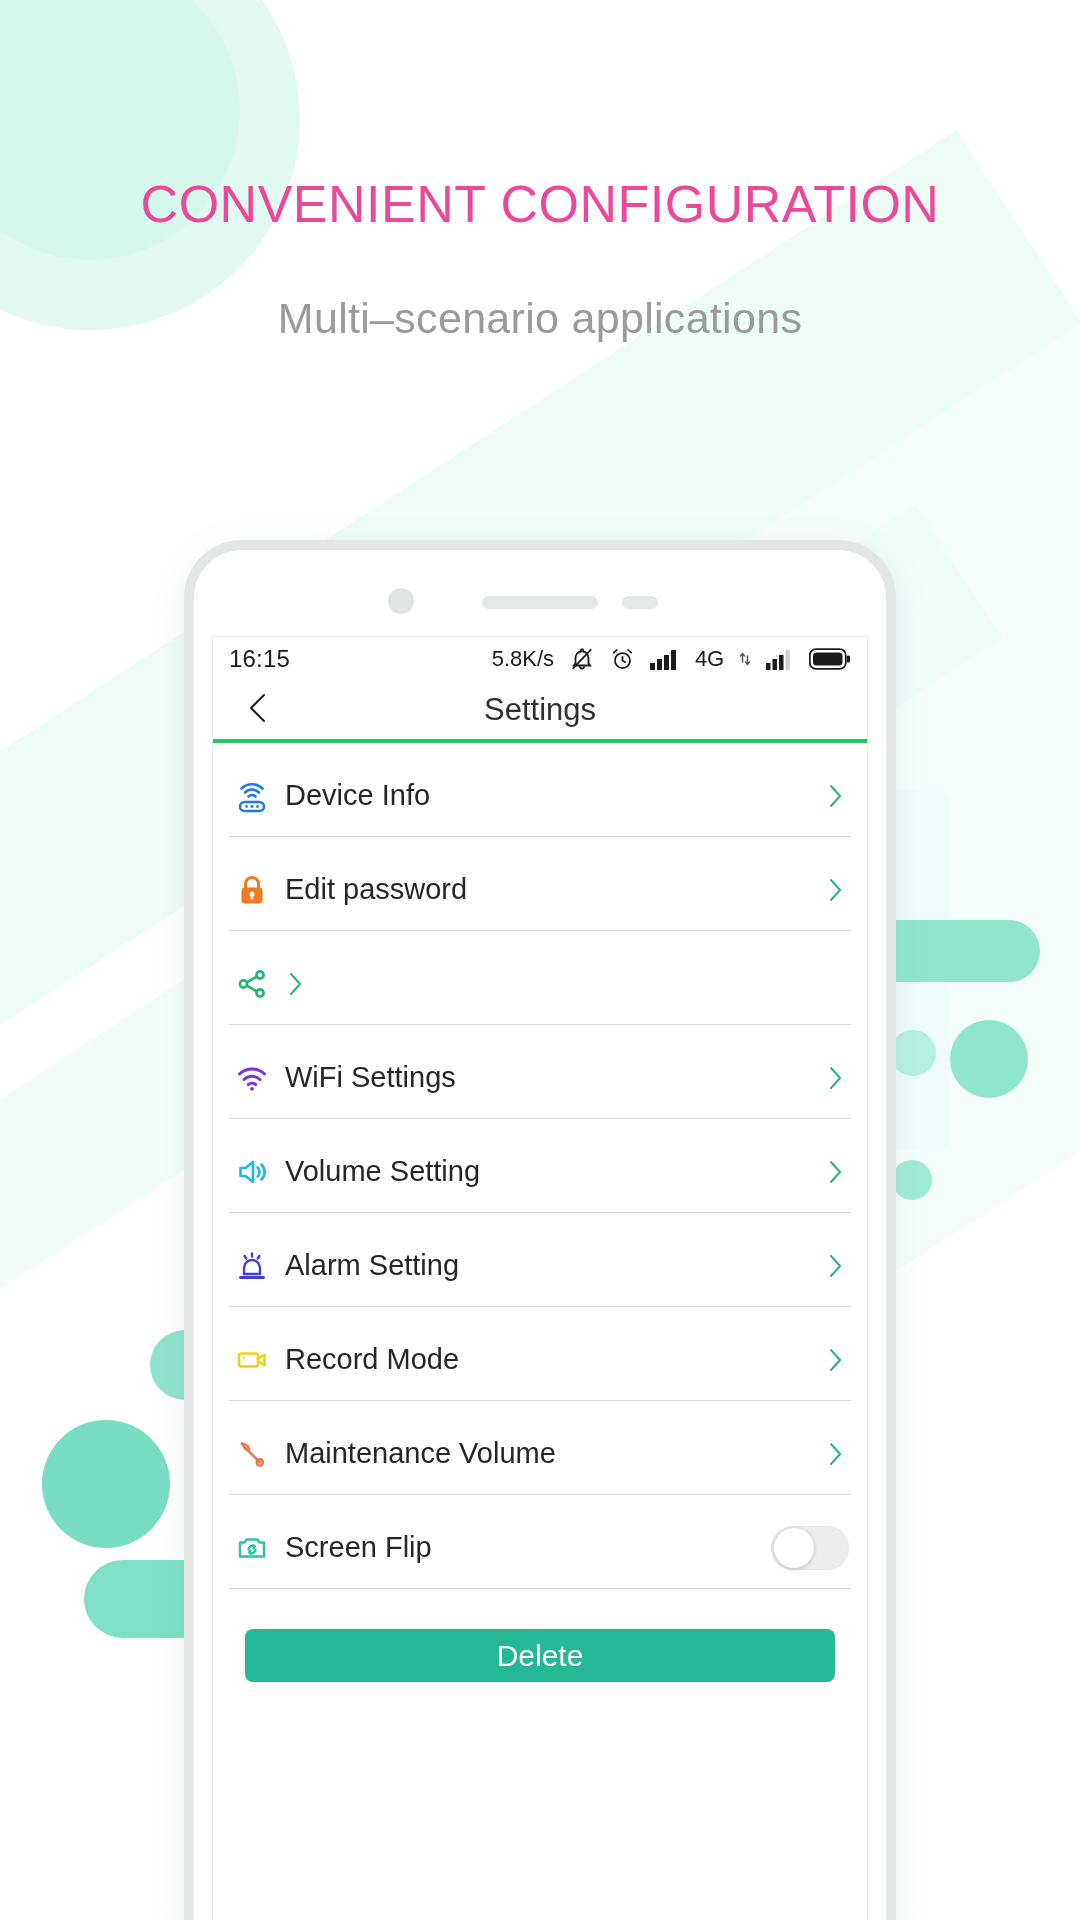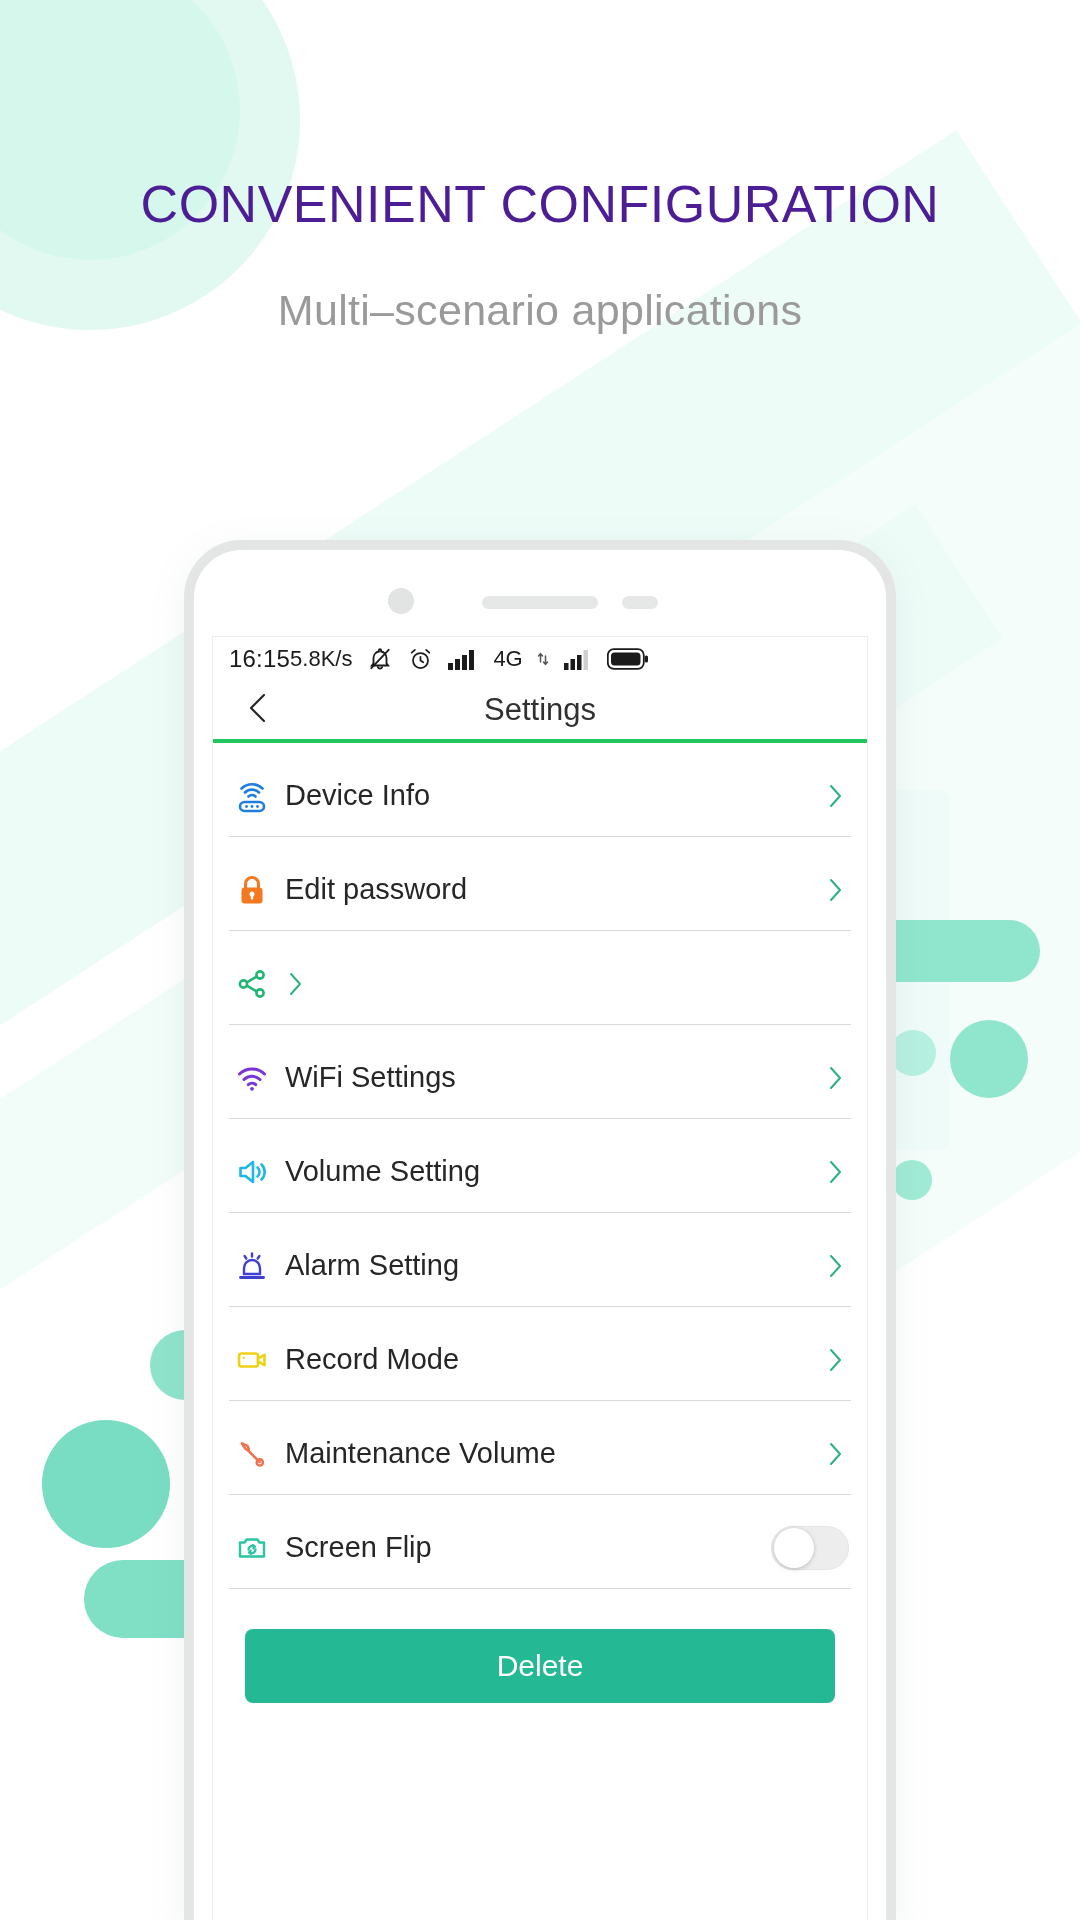--- a/index.html
+++ b/index.html
@@ -25,25 +25,25 @@
   .circC{position:absolute;left:892px;top:1160px;width:40px;height:40px;border-radius:50%;background:#9febd6;}
   .circD{position:absolute;left:42px;top:1420px;width:128px;height:128px;border-radius:50%;background:#79ddc3;}
   .circE{position:absolute;left:150px;top:1330px;width:70px;height:70px;border-radius:50%;background:#8ee3cb;}
   .softsq{position:absolute;left:690px;top:790px;width:260px;height:360px;background:#eefbf7;border-radius:10px;opacity:.9;}
 
   
   .heading-wrap{position:absolute;left:0;top:0;width:1080px;z-index:3;text-align:center;}
   .headline{
     margin:0;padding-top:174px;
     font-size:52px;letter-spacing:.5px;font-weight:400;
-    color:#4c1d95;
+    color:#ec4899;
     font-family:"Liberation Sans", sans-serif;
   }
   .subhead{
-    margin:8px;padding-top:44px;
+    margin:16px;padding-top:44px;
     font-size:43px;font-weight:400;color:#9a9a9a;letter-spacing:.3px;
   }
 
   
   .phone{
     position:absolute;left:184px;top:540px;width:712px;height:1390px;
     background:#ffffff;
     border:10px solid #e4e6e6;
     border-radius:58px 58px 0 0;
     box-sizing:border-box;
@@ -59,21 +59,21 @@
     position:absolute;left:18px;right:18px;top:86px;bottom:0;
     background:#ffffff;
     border:1px solid #eceeee;
     border-bottom:none;
     box-sizing:border-box;
     overflow:hidden;
   }
 
   
   .statusbar{
-    height:44px;display:flex;align-items:center;
+    height:44px;display:flex;align-items:center;justify-content:space-between;
     padding:0 16px;font-size:23px;color:#1b1b1b;
   }
   .sb-left{font-size:24px;letter-spacing:.2px;}
   .sb-right{display:flex;align-items:center;gap:15px;}
   .net-speed{font-size:22px;}
   .sb-ico{display:inline-flex;align-items:center;}
   .label-4g{font-size:22px;letter-spacing:-.2px;}
 
   
   .titlebar{
@@ -101,21 +101,21 @@
     position:relative;margin-right:2px;flex:0 0 auto;
     border:1px solid #e4e4e4;box-sizing:border-box;
   }
   .toggle .knob{
     position:absolute;left:2px;top:1px;width:40px;height:40px;border-radius:50%;
     background:#ffffff;box-shadow:0 1px 4px rgba(0,0,0,.22);
   }
 
   .delete-wrap{padding:28px 32px 0 32px;}
   .delete-btn{
-    width:100%;height:74px;border:none;border-radius:8px;
+    width:100%;height:53px;border:none;border-radius:8px;
     background:#25b894;color:#ffffff;font-size:30px;
     font-family:"Liberation Sans", sans-serif;
     display:flex;align-items:center;justify-content:center;cursor:pointer;
   }
 </style>
 </head>
 <body>
 
 <div class="bg">
   <div class="band band3"></div>

